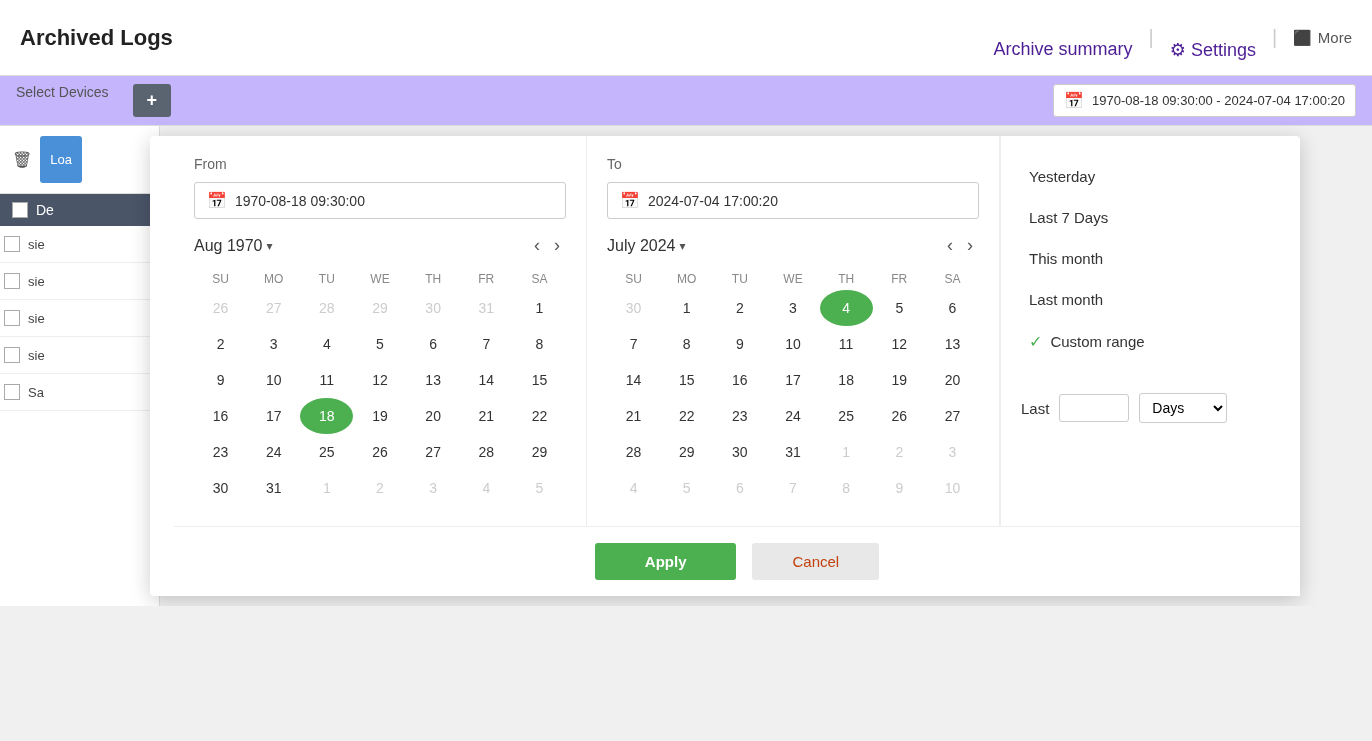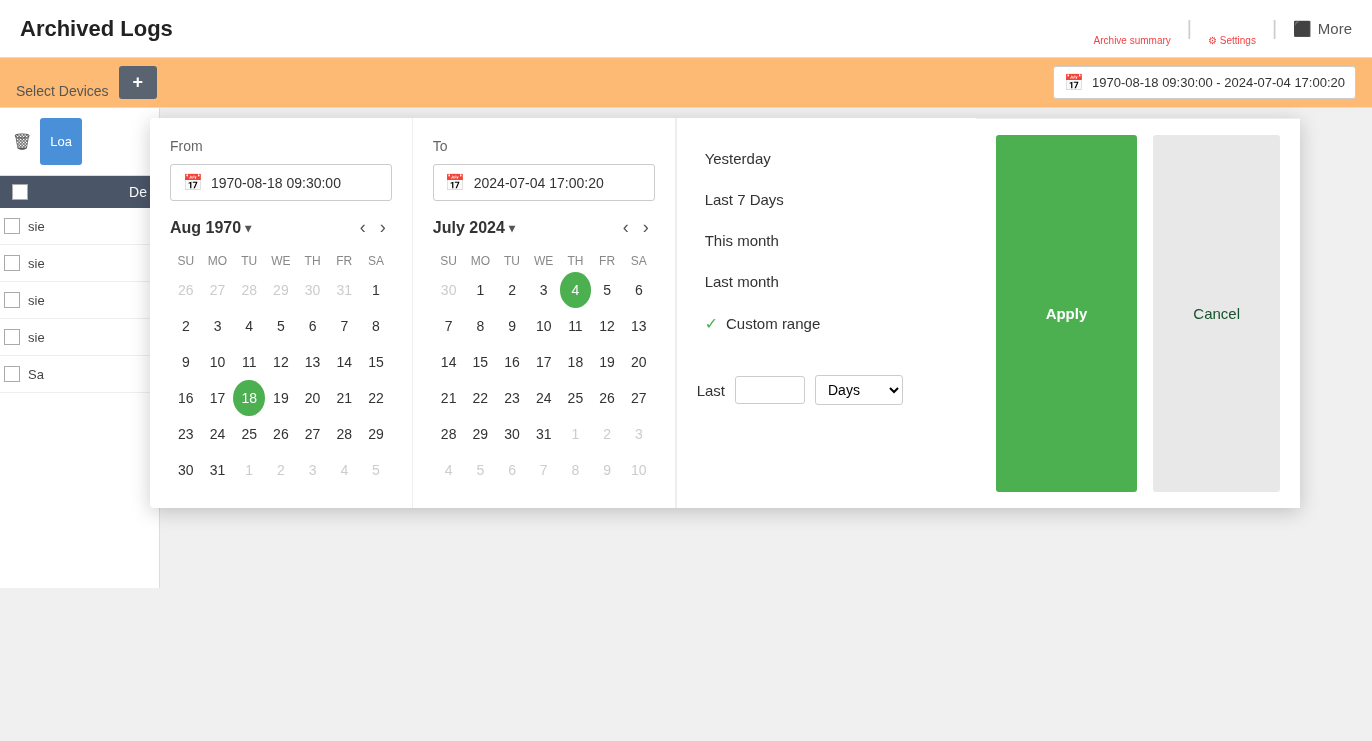--- a/index.html
+++ b/index.html
@@ -1,31 +1,31 @@
 <!DOCTYPE html>
 <html><head>
   <meta charset="utf-8">
   <style>
     * { box-sizing: border-box; margin: 0; padding: 0; }
     body { font-family: Arial, sans-serif; background: #f0f0f0; font-size: 14px; color: #333; }
 
     .app-header {
       display: flex; align-items: center; justify-content: space-between;
       padding: 12px 20px; background: #fff; border-bottom: 1px solid #ddd;
-      height: 58px;
+      height: 76px;
     }
     .app-title { font-size: 22px; font-weight: bold; color: #222; }
     .header-right { display: flex; align-items: center; gap: 16px; }
-    .header-link { color: #ef4444; text-decoration: none; font-size: 10px; cursor: pointer; margin-top: 24px; }
+    .header-link { color: #4c1d95; text-decoration: none; font-size: 18px; cursor: pointer; margin-top: 24px; }
     .header-sep { color: #ccc; font-size: 20px; }
     .header-more { display: flex; align-items: center; gap: 6px; color: #555; cursor: pointer; font-size: 15px; }
 
     .toolbar {
-      display: flex; align-items: flex-end; gap: 10px;
-      padding: 8px 16px; background: #fdba74; border-bottom: 1px solid #ddd;
+      display: flex; align-items: flex-start; gap: 24px;
+      padding: 8px 16px; background: #c4b5fd; border-bottom: 1px solid #ddd;
     }
     .select-devices-label { font-size: 14px; color: #555; white-space: nowrap; }
     .log-source-input {
       flex: 1; max-width: 400px; border: 1px solid #ccc; border-radius: 3px;
       padding: 6px 10px; font-size: 14px; color: #999; background: #f9f9f9;
     }
     .add-btn {
       background: #5a6470; color: #fff; border: none; border-radius: 3px;
       padding: 6px 14px; font-size: 18px; cursor: pointer; font-weight: bold;
     }
@@ -72,21 +72,21 @@
       border: 1px solid #ccc; border-radius: 3px; padding: 8px 12px;
       margin-bottom: 16px; font-size: 14px; color: #333;
     }
     .cal-icon { font-size: 16px; }
 
     .month-nav {
       display: flex; align-items: center; justify-content: space-between;
       margin-bottom: 12px;
     }
     .month-title {
-      font-weight: bold; font-size: 16px; display: flex; align-items: center; gap: 4px;
+      font-weight: normal; font-size: 16px; display: flex; align-items: center; gap: 4px;
     }
     .month-title .dropdown-arrow { font-size: 12px; color: #555; cursor: pointer; }
     .nav-btn {
       background: none; border: none; font-size: 18px; cursor: pointer; color: #555;
       padding: 0 6px;
     }
     .nav-btns { display: flex; gap: 2px; }
 
     .cal-grid {
       width: 100%;
@@ -134,26 +134,26 @@
     .action-bar {
       display: flex; justify-content: center; gap: 16px;
       padding: 16px 20px; border-top: 1px solid #eee;
       background: #fff;
     }
     .apply-btn {
       background: #4caf50; color: #fff; border: none; border-radius: 3px;
       padding: 10px 50px; font-size: 15px; cursor: pointer; font-weight: bold;
     }
     .cancel-btn {
-      background: #e8e8e8; color: #14532d; border: none; border-radius: 3px;
+      background: #e8e8e8; color: #c2410c; border: none; border-radius: 3px;
       padding: 10px 40px; font-size: 15px; cursor: pointer;
     }
 
     .datepicker-wrapper {
-      display: flex; flex-direction: row; width: 100%;
+      display: flex; flex-direction: column; width: 100%; padding-left: 24px;
     }
     .datepicker-body {
       display: flex;
     }
 
     .main-layout { display: flex; }
     .main-left { width: 160px; min-height: 480px; background: #fff; border-right: 1px solid #ddd; }
     .main-right { flex: 1; }
   </style>
 </head>
@@ -185,21 +185,21 @@
   </div>
 </div>
 
 <div class="main-layout" style="position:relative;">
 
   <div class="main-left">
     <div class="sidebar-header">
       <span class="delete-icon">🗑</span>
       <button class="load-btn">Loa</button>
     </div>
-    <div style="background:#4a5568; color:#fff; padding:8px 12px; display:flex; align-items:center; gap:8px;justify-content:space-between;">
+    <div style="background:#4a5568; color:#fff; padding:8px 12px; display:flex; align-items:center; gap:8px;">
       <div style="width:16px;height:16px;background:#fff;border:1px solid #aaa;"></div>
       <span>De</span>
     </div>
     <div class="sidebar-rows">
       <div class="sidebar-row">
         <div class="row-checkbox"></div>
         <span class="row-label">sie</span>
       </div>
       <div class="sidebar-row">
         <div class="row-checkbox"></div>

